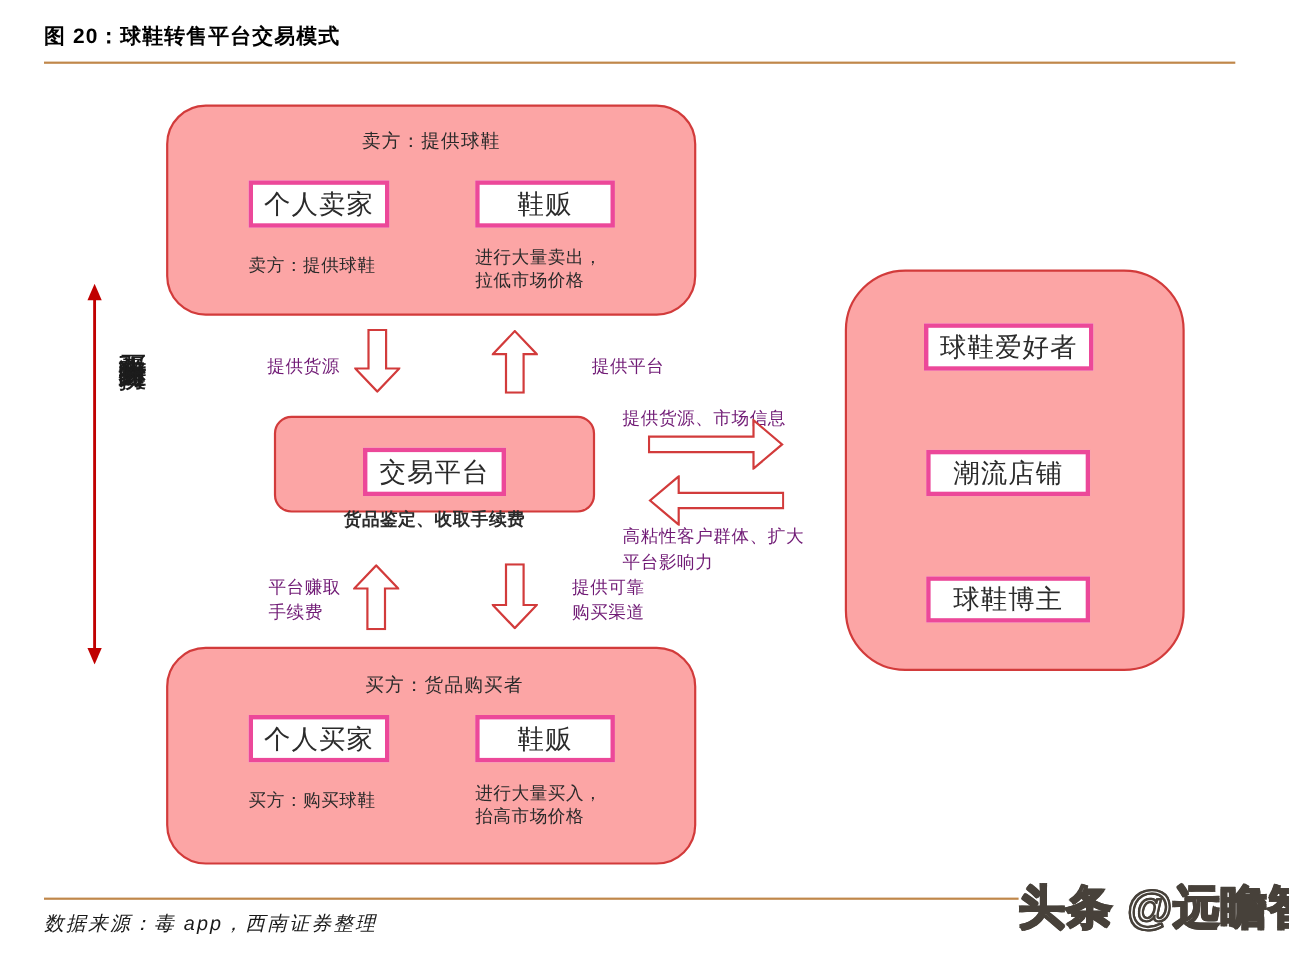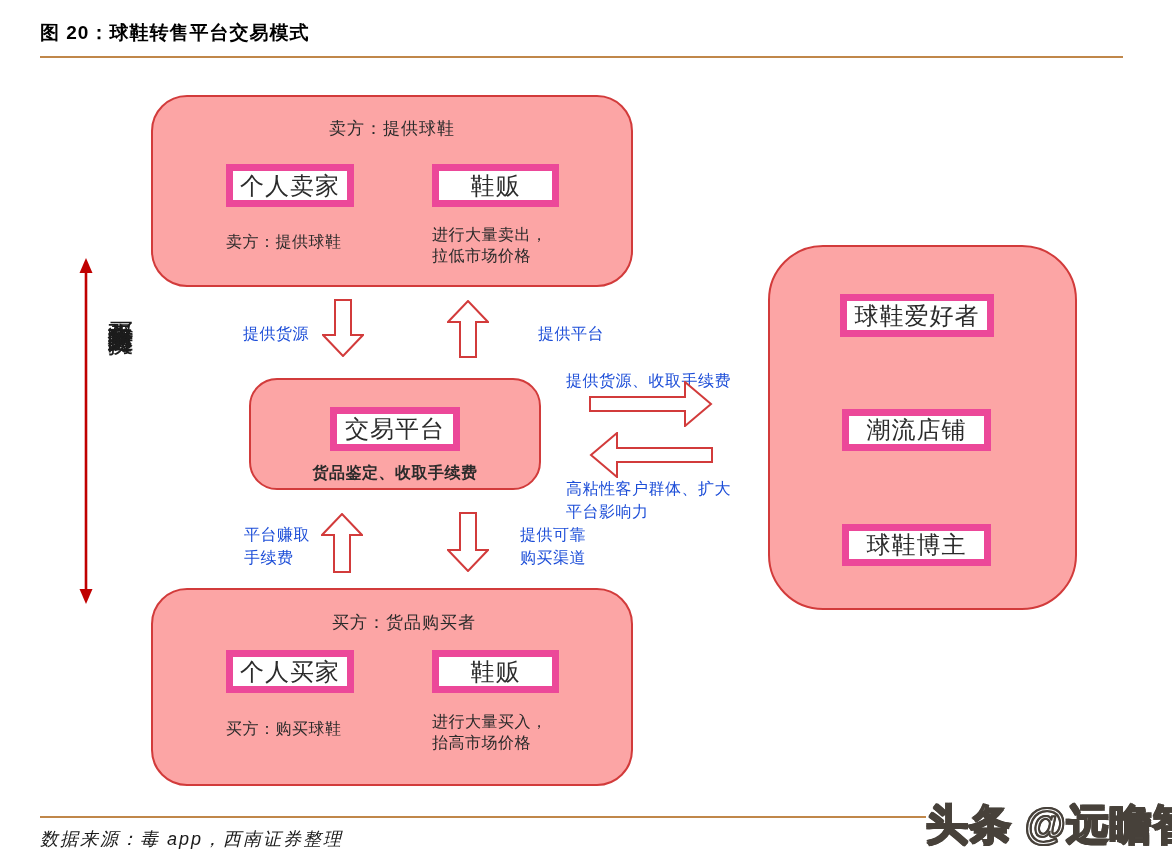--- a/index.html
+++ b/index.html
@@ -26,27 +26,27 @@
     background: #C0874A;
   }
   .rule-top { left: 40px; top: 56px; width: 1083px; }
   .rule-bottom { left: 40px; top: 816px; width: 886px; }
 
   .group-box {
     border: 2px solid #D23B3B;
     background: #fca5a5;
   }
   .seller-box  { left: 151px; top:  95px; width: 482px; height: 192px; border-radius: 36px; }
-  .platform-box{ left: 249px; top: 378px; width: 292px; height: 112px; border-radius: 28px; }
+  .platform-box{ left: 249px; top: 378px; width: 292px; height: 88px; border-radius: 16px; }
   .buyer-box   { left: 151px; top: 588px; width: 482px; height: 198px; border-radius: 36px; }
   .community-box{ left: 768px; top: 245px; width: 309px; height: 365px; border-radius: 55px; }
 
   .node {
     position: absolute;
-    border: 7px solid #ec4899;
+    border: 4px solid #ec4899;
     background: #ffffff;
     display: flex;
     align-items: center;
     justify-content: center;
     font-size: 24px;
     color: #2b2b2b;
     letter-spacing: 1px;
     white-space: nowrap;
   }
   .group-header {
@@ -61,21 +61,21 @@
     position: absolute;
     font-size: 16px;
     color: #2b2b2b;
     line-height: 21px;
     letter-spacing: 0.5px;
     white-space: nowrap;
   }
   .flow-label {
     position: absolute;
     font-size: 16px;
-    color: #1d4ed8;
+    color: #701a75;
     line-height: 23px;
     letter-spacing: 0.5px;
     white-space: nowrap;
   }
   .vertical-label {
     left: 104px; top: 301px;
     writing-mode: vertical-rl;
     text-orientation: upright;
     font-size: 26px;
     color: #1c1c1c;
@@ -136,21 +136,21 @@
   <svg class="abs" style="left:447px; top:300px;" width="42" height="58" viewBox="0 0 42 58">
     <polygon points="13,57 29,57 29,22 41,22 21,1 1,22 13,22" fill="#ffffff" stroke="#D23B3B" stroke-width="2"></polygon>
   </svg>
   <div class="flow-label abs" style="left:490px; top:322px;margin-left:48px;">提供平台</div>
 
   <div class="abs group-box platform-box">
     <div class="node" style="left:79px; top:27px; width:130px; height:44px;">交易平台</div>
     <div class="caption" style="left:0; top:82px; width:100%; text-align:center;font-weight:bold;">货品鉴定、收取手续费</div>
   </div>
 
-  <div class="flow-label abs" style="left:566px; top:369px;">提供货源、收取手续费</div>
+  <div class="flow-label abs" style="left:566px; top:369px;">提供货源、市场信息</div>
   <svg class="abs" style="left:589px; top:381px;" width="124" height="46" viewBox="0 0 124 46">
     <polygon points="1,16 96,16 96,1 122,23 96,45 96,30 1,30" fill="#ffffff" stroke="#D23B3B" stroke-width="2"></polygon>
   </svg>
   <svg class="abs" style="left:589px; top:432px;" width="124" height="46" viewBox="0 0 124 46">
     <polygon points="123,16 28,16 28,1 2,23 28,45 28,30 123,30" fill="#ffffff" stroke="#D23B3B" stroke-width="2"></polygon>
   </svg>
   <div class="flow-label abs" style="left:566px; top:477px;">
     <div>高粘性客户群体、扩大</div>
     <div>平台影响力</div>
   </div>

